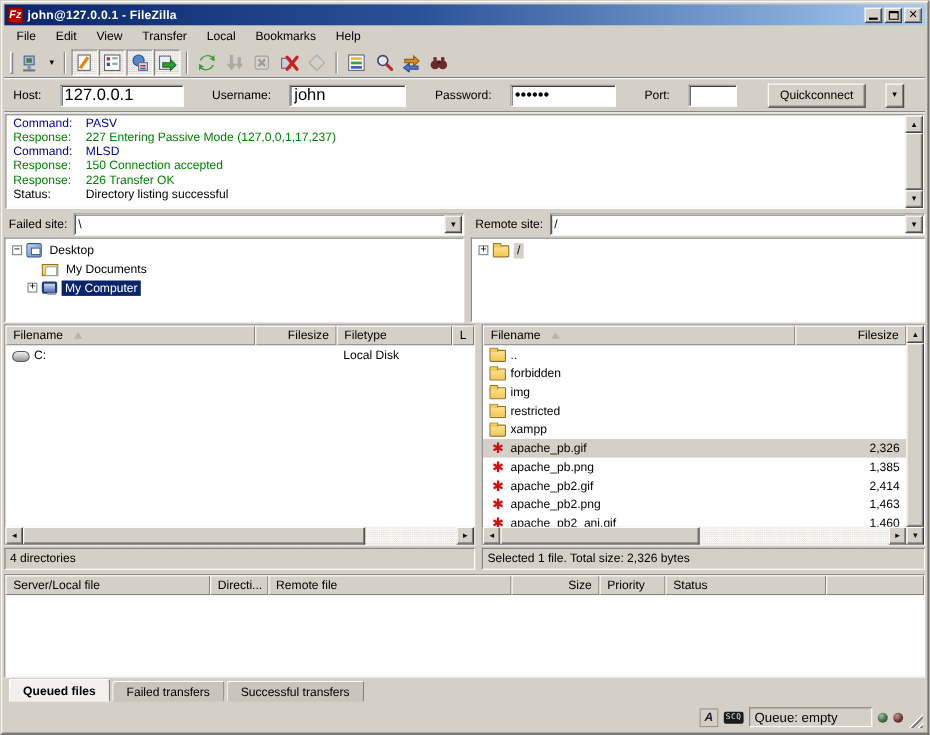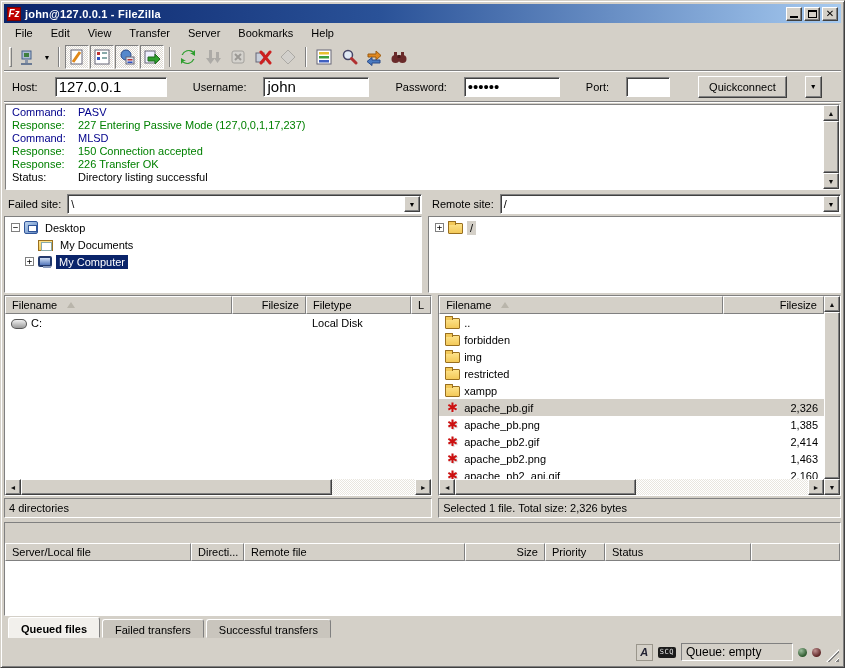--- a/index.html
+++ b/index.html
@@ -122,21 +122,21 @@
   .lrows { flex:1; background:#fff; overflow:hidden; }
   .lrow { display:flex; height:17px; align-items:center; }
   .lrow.selected { background:#d4d0c8; }
   .lcell { padding:0 6px; white-space:nowrap; overflow:hidden; display:flex; align-items:center; height:17px; }
   .lcell.right { justify-content:flex-end; }
   .list-status { height:20px; margin-top:2px; display:flex; align-items:center; padding:0 4px; flex:0 0 auto;
                  border:1px solid; border-color:#808080 #fff #fff #808080; }
 
   
   .queue { flex:0 0 116px; display:flex; flex-direction:column; margin-top:4px; }
-  .qheader { height:18px; display:flex; flex:0 0 auto; background:#d4d0c8;margin-top:20px; }
+  .qheader { height:18px; display:flex; flex:0 0 auto; background:#d4d0c8; }
   .qbody { flex:1; background:#fff; }
   .qtabs { height:21px; display:flex; align-items:flex-end; gap:2px; padding-left:4px; flex:0 0 auto; margin-top:1px; }
   .qtab { height:19px; padding:2px 12px 0; background:#c9c5bd; border:1px solid; border-color:#fff #808080 #c9c5bd #fff;
           border-radius:3px 3px 0 0; display:flex; align-items:center; }
   .qtab.active { height:21px; background:#f2f0ec; font-weight:bold; border-bottom-color:#f2f0ec; }
 
   
   .statusbar { flex:0 0 24px; display:flex; align-items:center; justify-content:flex-end; gap:5px; padding:2px 2px 2px 6px; margin-top:2px; }
   .st-type { width:17px; height:17px; background:#d4d0c8; border:1px solid #9a968c; display:flex; align-items:center; justify-content:center;
              font-weight:bold; font-style:italic; font-size:11px; color:#223; }
@@ -170,21 +170,21 @@
           <span class="glyph-close">✕</span>
         </div>
     </div>
   </div>
 
   <div class="menubar">
     <span class="menu-item">File</span>
     <span class="menu-item">Edit</span>
     <span class="menu-item">View</span>
     <span class="menu-item">Transfer</span>
-    <span class="menu-item">Server</span>
+    <span class="menu-item">Local</span>
     <span class="menu-item">Bookmarks</span>
     <span class="menu-item">Help</span>
   </div>
 
   <div class="toolbar">
     <div class="grip"></div>
     <div class="tbtn">
       <svg width="18" height="18" viewBox="0 0 18 18">
         <rect x="3" y="3" width="9" height="8" fill="#aebdd4" stroke="#44608a"></rect>
         <rect x="5" y="5" width="5" height="4" fill="#3f7f3f"></rect>
@@ -488,21 +488,21 @@
                   <span class="icon i-file"></span>
                   <span>apache_pb2.png</span>
                 </div>
               <div class="lcell right" style="flex:1">1,463</div>
             </div>
             <div class="lrow">
               <div class="lcell" style="width:284px">
                   <span class="icon i-file"></span>
                   <span>apache_pb2_ani.gif</span>
                 </div>
-              <div class="lcell right" style="flex:1">2,160</div>
+              <div class="lcell right" style="flex:1">1,460</div>
             </div>
           </div>
           <div class="hscroll">
             <div class="sbtn out2">◄</div>
             <div class="sthumb out2" style="width:47%"></div>
             <div style="flex:1"></div>
             <div class="sbtn out2">►</div>
           </div>
         </div>
         <div class="vscroll">

